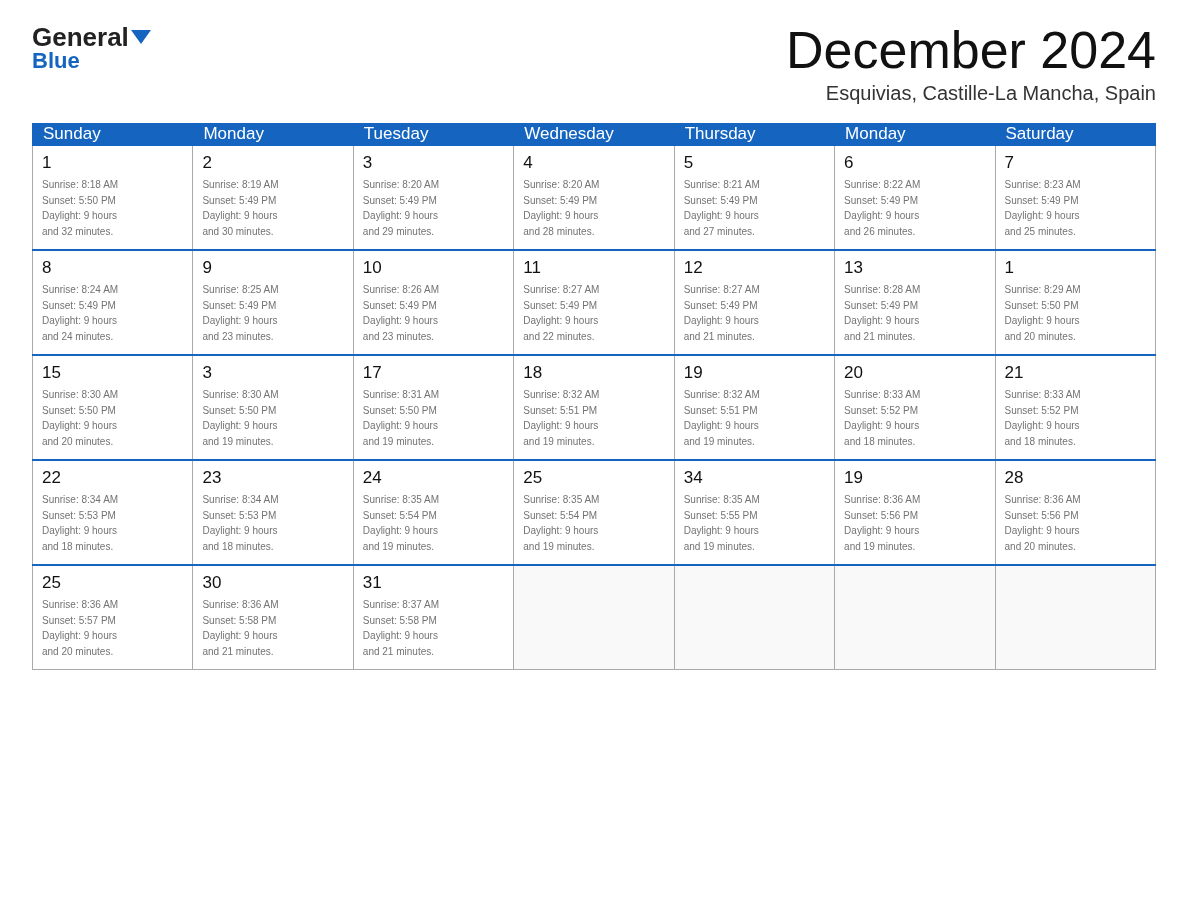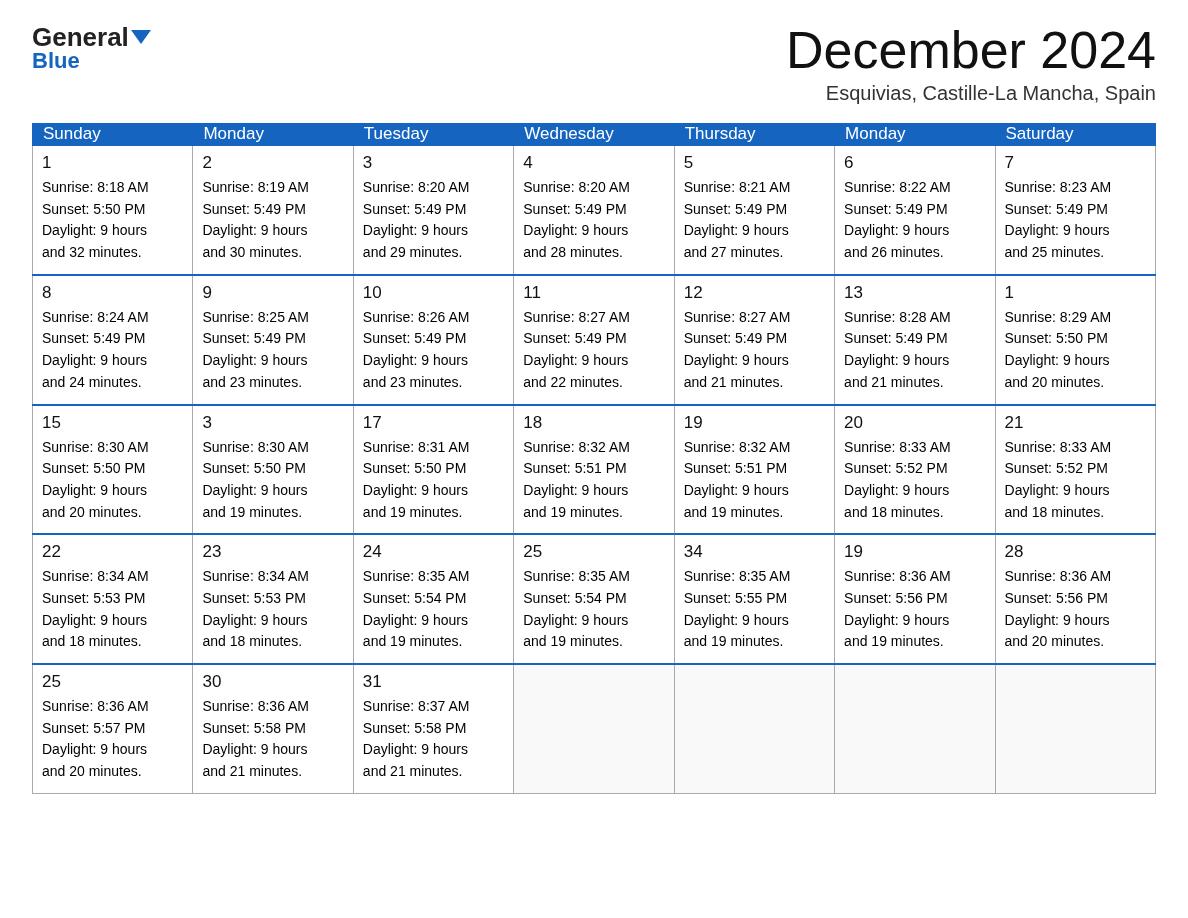--- a/index.html
+++ b/index.html
@@ -89,22 +89,22 @@
       background: #f9f9f9;
     }
     .day-num {
       font-size: 17px;
       font-weight: normal;
       color: #111;
       margin-bottom: 4px;
       display: block;
     }
     .day-info {
-      font-size: 14px;
-      color: #000000;
+      font-size: 10px;
+      color: #737373;
       line-height: 1.55;
     }
     .calendar tr td {
       border-top: 2.5px solid #1565c0;
     }
     .calendar tr td + td {
       border-top: 2.5px solid #1565c0;
     }
     .calendar tbody tr:first-child td {
       border-top: 2.5px solid #1565c0;

